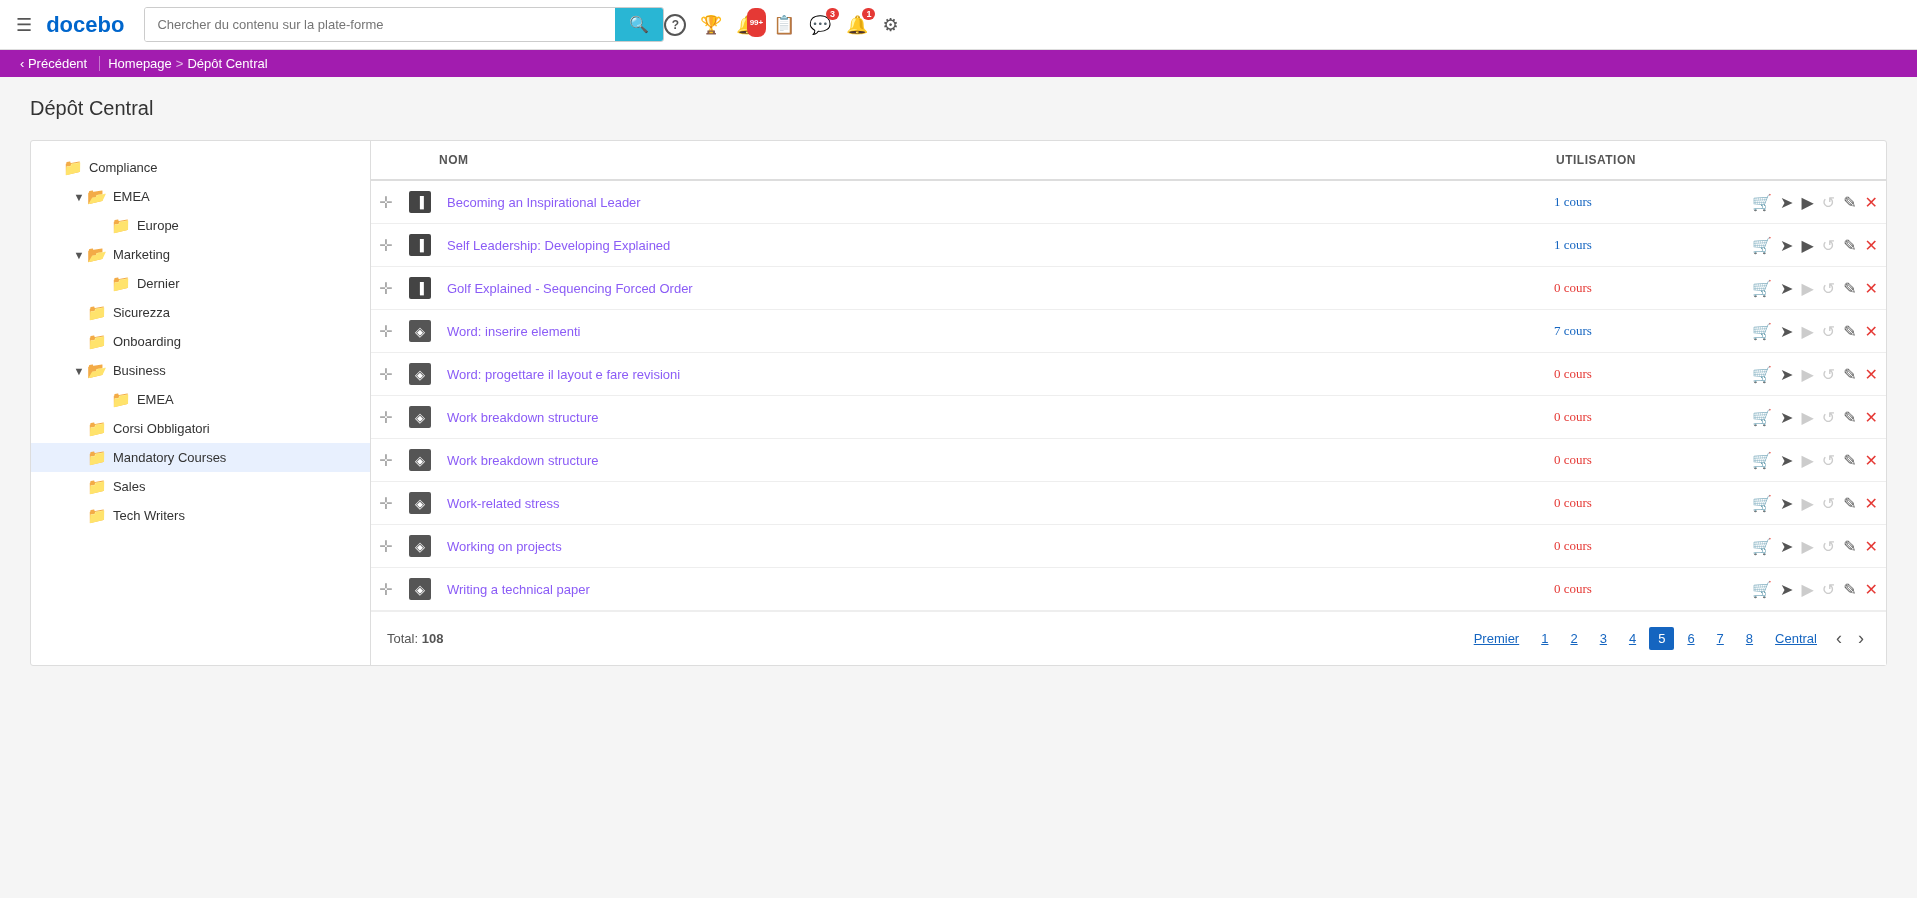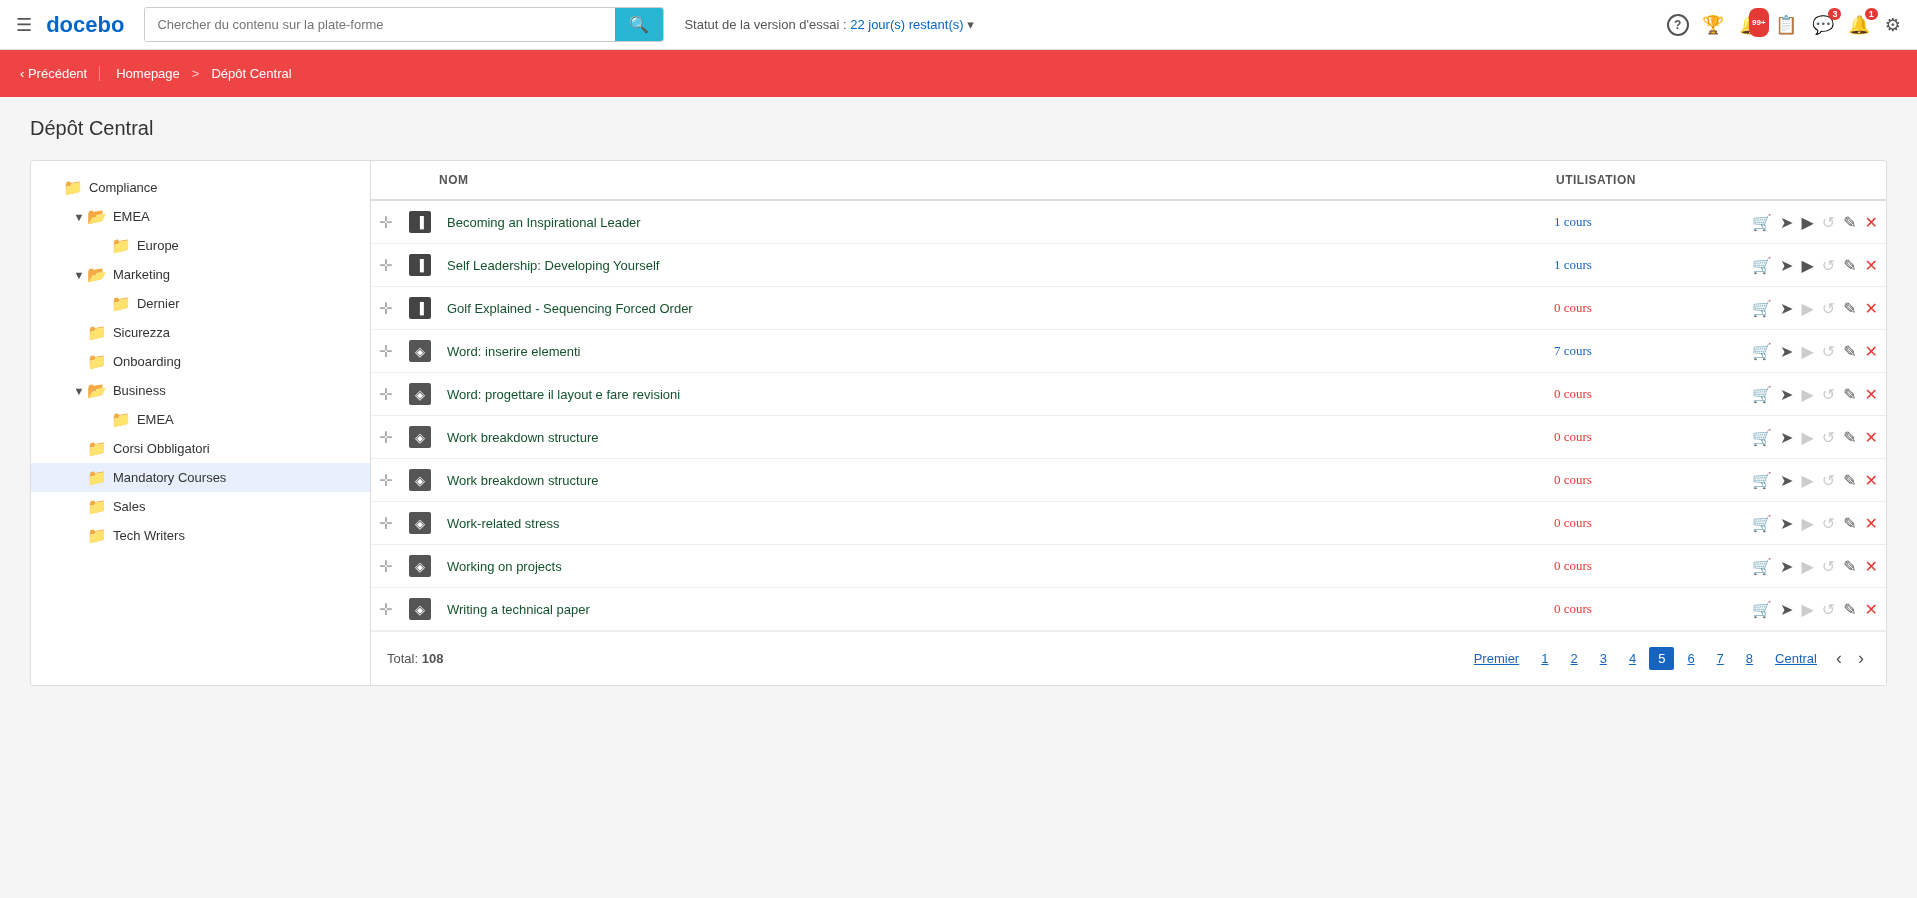--- a/index.html
+++ b/index.html
@@ -61,25 +61,25 @@
       background: #e53935;
       color: #fff;
       font-size: 9px;
       border-radius: 8px;
       padding: 1px 4px;
       font-weight: bold;
     }
 
     
     .breadcrumb-bar {
-      background: #ef4444;
-      padding: 16px 20px;
-      display: flex;
-      align-items: center;
-      gap: 12px;
+      background: #a21caf;
+      padding: 6px 20px;
+      display: flex;
+      align-items: center;
+      gap: 4px;
       color: #fff;
       font-size: 13px;
     }
     .breadcrumb-back {
       display: flex;
       align-items: center;
       gap: 4px;
       color: #fff;
       cursor: pointer;
       font-size: 13px;
@@ -163,21 +163,21 @@
     .th-nom { padding-left: 60px; }
     .content-table tbody tr {
       border-bottom: 1px solid #eee;
     }
     .content-table tbody td {
       padding: 10px 8px;
       vertical-align: middle;
     }
     .td-drag { width: 30px; color: #aaa; font-size: 16px; cursor: grab; text-align: center; }
     .td-icon { width: 36px; text-align: center; }
-    .td-name { min-width: 300px; font-size: 13px; color: #14532d; }
+    .td-name { min-width: 300px; font-size: 13px; color: #8b5cf6; }
     .td-usage { width: 120px; font-family: Liberation Serif, serif; }
     .td-actions { width: 200px; text-align: right; }
 
     .usage-link { color: #1565c0; text-decoration: none; font-size: 13px; }
     .usage-zero { color: #e53935; text-decoration: none; font-size: 13px; }
 
     .action-icons {
       display: flex;
       align-items: center;
       justify-content: flex-end;
@@ -230,23 +230,20 @@
   </style>
 </head>
 <body>
 
 <div class="top-nav">
   <span class="hamburger">☰</span>
   <div class="logo">docebo</div>
   <div class="search-bar">
     <input type="text" placeholder="Chercher du contenu sur la plate-forme" style="">
     <button>🔍</button>
-  </div>
-  <div class="trial-status">
-    <span>Statut de la version d'essai : </span><a href="#">22 jour(s) restant(s)</a> <span>▾</span>
   </div>
   <div class="nav-icons">
     <div class="nav-icon" style="font-weight:bold;font-size:16px;border:2px solid #555;border-radius:50%;width:22px;height:22px;display:flex;align-items:center;justify-content:center;font-size:12px;">?</div>
     <div class="nav-icon">🏆</div>
     <div class="nav-icon" style="position:relative;">🔔<span class="badge" style="font-size:8px;padding:10px 3px;">99+</span></div>
     <div class="nav-icon">📋</div>
     <div class="nav-icon" style="position:relative;">💬<span class="badge">3</span></div>
     <div class="nav-icon" style="position:relative;">🔔<span class="badge">1</span></div>
     <div class="nav-icon">⚙</div>
   </div>
@@ -377,21 +374,21 @@
         <span class="action-icon edit">✎</span>
         <span class="action-icon delete" style="color:#e53935;">✕</span>
       </div>
     </td>
   </tr>
             <tr>
     <td class="td-drag">✛</td>
     <td class="td-icon">
       <span style="background:#444;color:#fff;font-size:11px;width:22px;height:22px;display:inline-flex;align-items:center;justify-content:center;border-radius:2px;">▐</span>
     </td>
-    <td class="td-name">Self Leadership: Developing Yourself</td>
+    <td class="td-name">Self Leadership: Developing Explained</td>
     <td class="td-usage">
       <a class="usage-link" href="#">1 cours</a>
     </td>
     <td class="td-actions">
       <div class="action-icons">
         <span class="action-icon cart" style="color:#555;">🛒</span>
         <span class="action-icon share">➤</span>
         <span class="action-icon play" style="color:#555;">▶</span>
         <span class="action-icon history" style="color:#ccc;">↺</span>
         <span class="action-icon edit">✎</span>

